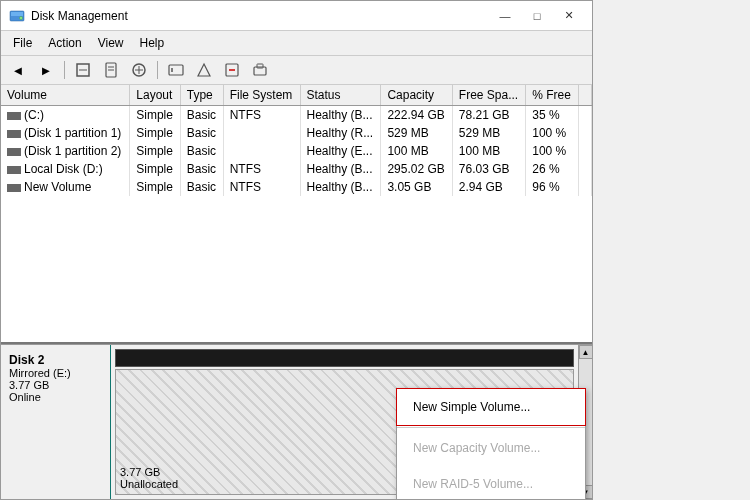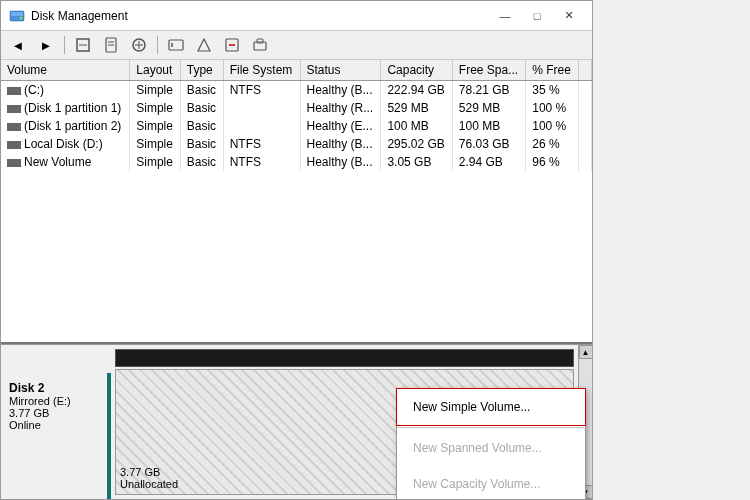--- a/index.html
+++ b/index.html
@@ -148,23 +148,22 @@
     .disk-row {
       display: flex;
       height: 100%;
       border-top: 1px solid #999;
     }
     .disk-label {
       width: 110px;
       min-width: 110px;
       padding: 8px;
       background: #f0f0f0;
-      border-right: 4px solid #0f766e;
+      border-right: 1px solid #0f766e;
       font-size: 11px;
-      margin-top: 28px;
     }
     .disk-label-name { font-weight: bold; font-size: 12px; }
     .disk-partitions {
       flex: 1;
       display: flex;
       flex-direction: column;
       padding: 4px;
       gap: 2px;
     }
     .disk-top-bar {
@@ -258,20 +257,26 @@
       </svg>
       <span class="title-text">Disk Management</span>
     </div>
     <div class="title-buttons">
       <button class="title-btn">—</button>
       <button class="title-btn">□</button>
       <button class="title-btn close">✕</button>
     </div>
   </div>
 
+  <div class="menu-bar">
+    <span class="menu-item">File</span>
+    <span class="menu-item">Action</span>
+    <span class="menu-item">View</span>
+    <span class="menu-item">Help</span>
+  </div>
 
   <div class="toolbar">
     <button class="toolbar-btn">◄</button>
     <button class="toolbar-btn">►</button>
     <div class="toolbar-separator"></div>
     <button class="toolbar-btn">
       <svg width="16" height="16" viewBox="0 0 16 16">
           <rect x="2" y="2" width="12" height="12" fill="none" stroke="#555" stroke-width="1.5"></rect>
           <line x1="4" y1="8" x2="12" y2="8" stroke="#555" stroke-width="1"></line>
         </svg>
@@ -404,21 +409,20 @@
         <div class="disk-partitions">
           <div class="disk-top-bar"></div>
           <div class="disk-bottom">
             <div class="partition-unalloc">
               <div style="font-size:11px;">3.77 GB</div>
               <div style="font-size:11px;">Unallocated</div>
 
               <div class="context-menu">
                 <div class="context-menu-item highlighted">New Simple Volume...</div>
                 <div class="context-menu-separator"></div>
-                <div class="context-menu-item disabled">New Spanned Volume...</div>
                 <div class="context-menu-item disabled">New Capacity Volume...</div>
                 <div class="context-menu-item disabled">New RAID-5 Volume...</div>
 
               </div>
             </div>
           </div>
         </div>
         <div class="scrollbar-right">
           <div class="scroll-arrow">▲</div>
           <div style="flex:1;background:#e0e0e0;width:14px;"></div>

